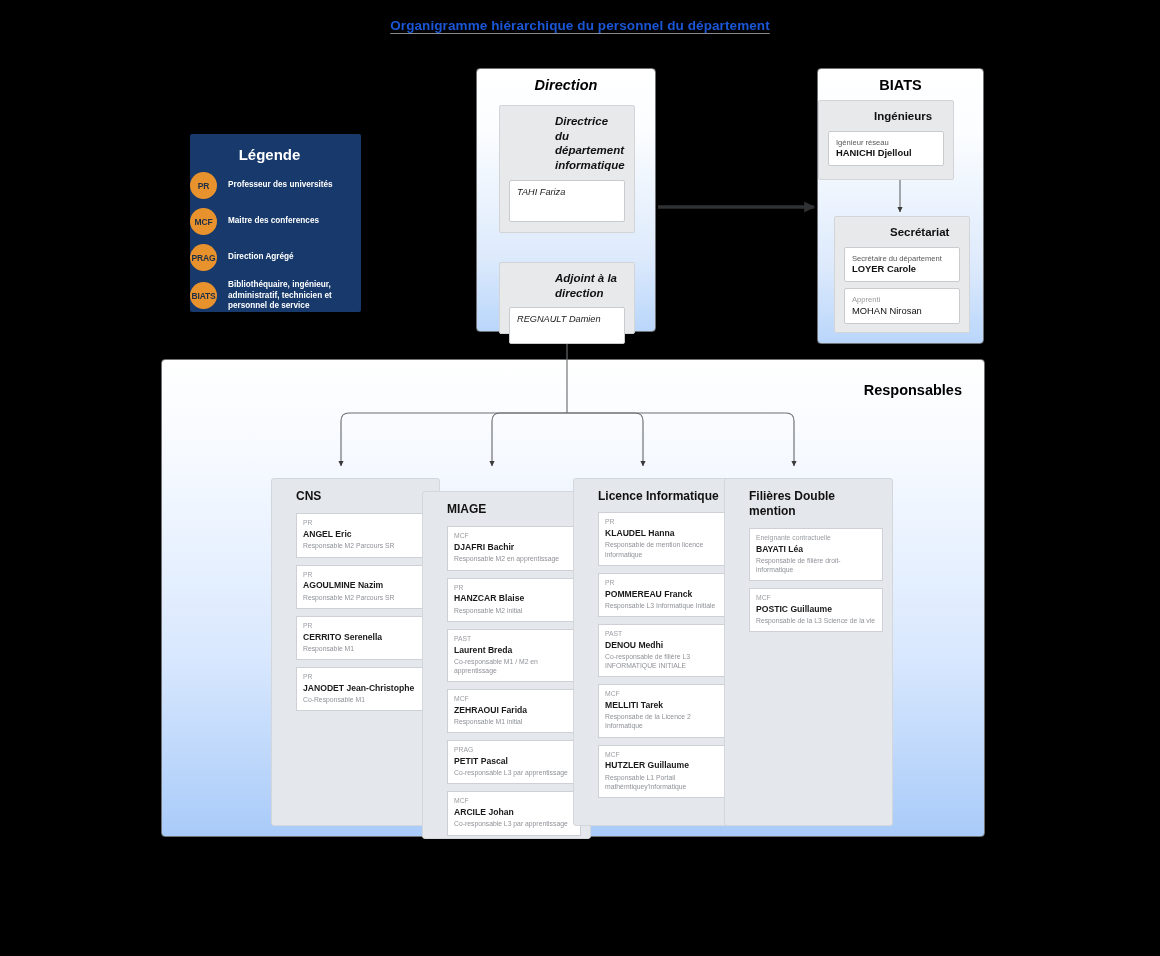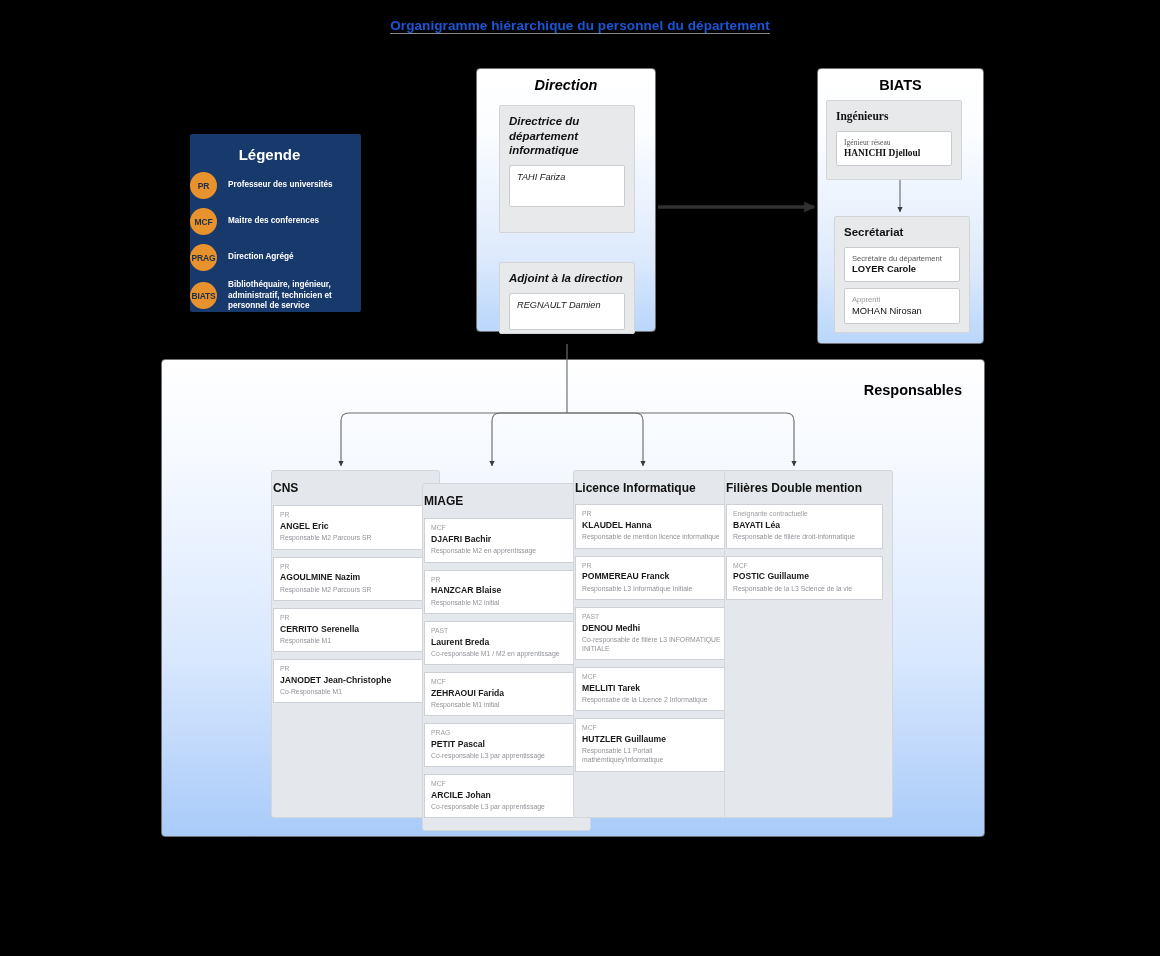--- a/index.html
+++ b/index.html
@@ -101,20 +101,21 @@
     border: 1px solid #d2d4d7;
     border-radius: 2px;
     padding: 8px 9px 9px 9px;
   }
   .group-title {
     font-size: 11.5px;
     font-weight: bold;
     color: #111111;
     line-height: 1.28;
     margin-bottom: 7px;
+    margin-left: 46px;
   }
   
   .pcard {
     background: #ffffff;
     border: 1px solid #c9cbce;
     border-radius: 2px;
     padding: 6px 7px;
   }
   .pcard-role {
     font-size: 7.6px;
@@ -132,21 +133,21 @@
   .pcard-plain {
     font-size: 9.2px;
     color: #1b1b1b;
   }
 
   #dir-group-1 { left: 22px; top: 36px; width: 136px; height: 128px; }
   #dir-group-1 .pcard { height: 42px; }
   #dir-group-2 { left: 22px; top: 193px; width: 136px; height: 72px; }
   #dir-group-2 .pcard { height: 37px; }
 
-  #biats-group-1 { left: 8px; top: 31px; width: 136px; height: 80px; font-family: Liberation Serif, serif; }
+  #biats-group-1 { left: 0; top: 31px; width: 136px; height: 80px; }
   #biats-group-2 { left: 16px; top: 147px; width: 136px; height: 117px; }
   #biats-group-2 .pcard { margin-bottom: 6px; }
   #biats-group-2 .pcard:last-child { margin-bottom: 0; }
 
   
   #responsables {
     position: absolute;
     left: 161px; top: 359px;
     width: 824px; height: 478px;
     background: linear-gradient(to bottom, #ffffff 0%, #f5f9ff 22%, #d9e8fe 62%, #a9cbf9 100%);
@@ -158,26 +159,26 @@
     position: absolute;
     right: 22px; top: 22px;
     font-size: 14.5px;
     font-weight: bold;
     color: #000000;
   }
 
   
   .column {
     position: absolute;
-    top: 110px;
+    top: 118px;
     width: 169px;
     background: #e4e7eb;
     border: 1px solid #d3d6da;
     border-radius: 3px;
-    padding: 10px 9px 10px 1px;
+    padding: 10px 9px 10px 24px;
   }
   .column-title {
     font-size: 12px;
     font-weight: bold;
     color: #111111;
     line-height: 1.28;
     margin-bottom: 9px;
   }
   .column-title.two-line { margin-bottom: 8px; }
   .rcard {

